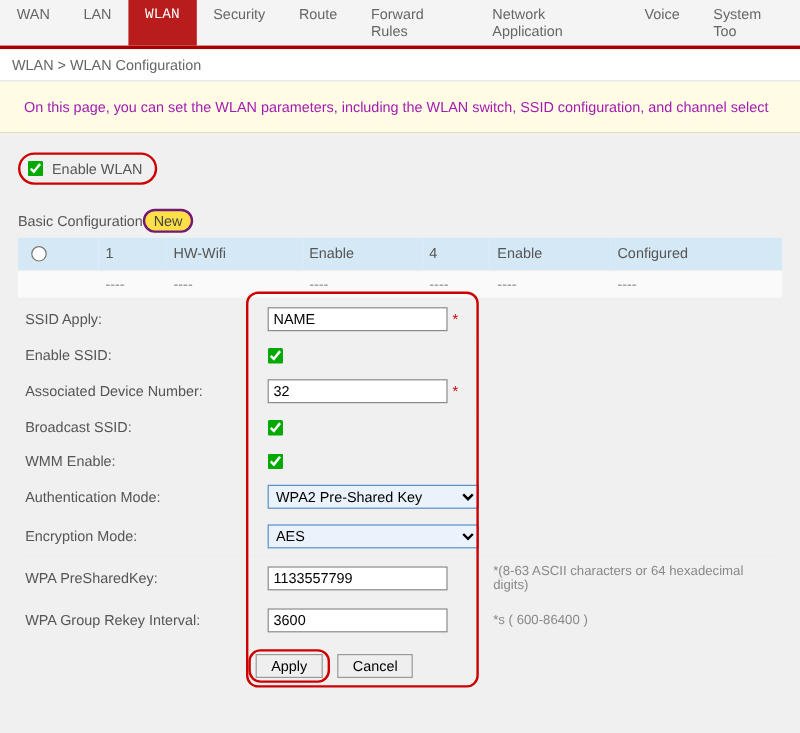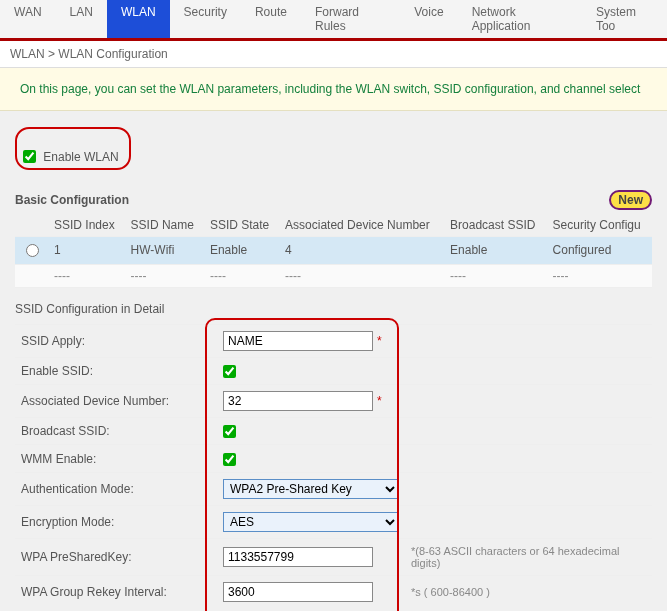--- a/index.html
+++ b/index.html
@@ -18,57 +18,56 @@
     display: flex;
     align-items: stretch;
   }
   .topnav-item {
     padding: 5px 14px;
     color: #666;
     cursor: pointer;
     font-size: 12px;
   }
   .topnav-item.active {
-    background: #1d4ed8;
+    background: #b91c1c;
     color: #fff;
+    font-family: Liberation Mono, monospace;
   }
   .breadcrumb {
     background: #fff;
     padding: 6px 10px;
     color: #666;
     border-bottom: 1px solid #ddd;
   }
   .notice {
     background: #fffbe5;
     padding: 14px 20px;
-    color: #15803d;
+    color: #a21caf;
     border-bottom: 1px solid #e5e0c0;
     font-size: 12px;
   }
   .content {
     padding: 10px 15px;
   }
   .enable-wlan-row {
     display: inline-block;
     border: 2px solid #c00;
     border-radius: 14px;
-    padding: 20px 10px 4px 6px;
+    padding: 4px 10px 4px 6px;
     margin: 6px 0 12px 0;
   }
   .enable-wlan-row label {
     color: #555;
     vertical-align: middle;
   }
   .section-header {
     display: flex;
-    justify-content: space-between;
     align-items: center;
     color: #555;
     margin: 8px 0 4px 0;
-    font-weight: bold;
   }
   .new-btn {
     border: 2px solid #701a75;
     border-radius: 12px;
     padding: 1px 7px;
     color: #444;
     background: #fde047;
     cursor: pointer;
     font-size: 12px;
   }
@@ -178,22 +177,22 @@
 </head>
 <body>
 
 <div class="topnav">
   <div class="topnav-item">WAN</div>
   <div class="topnav-item">LAN</div>
   <div class="topnav-item active">WLAN</div>
   <div class="topnav-item">Security</div>
   <div class="topnav-item">Route</div>
   <div class="topnav-item">Forward Rules</div>
+  <div class="topnav-item">Network Application</div>
   <div class="topnav-item">Voice</div>
-  <div class="topnav-item">Network Application</div>
   <div class="topnav-item">System Too</div>
 </div>
 
 <div class="breadcrumb">WLAN &gt; WLAN Configuration</div>
 
 <div class="notice">On this page, you can set the WLAN parameters, including the WLAN switch, SSID configuration, and channel select</div>
 
 <div class="content">
 
   <div class="enable-wlan-row">
@@ -201,29 +200,20 @@
     <label>Enable WLAN</label>
   </div>
 
   <div class="section-header">
     <span>Basic Configuration</span>
     <span class="new-btn">New</span>
   </div>
 
   <table class="ssid-table">
     <tbody>
-        <tr>
-      <th style="width:18px"></th>
-      <th>SSID Index</th>
-      <th>SSID Name</th>
-      <th>SSID State</th>
-      <th>Associated Device Number</th>
-      <th>Broadcast SSID</th>
-      <th>Security Configu</th>
-    </tr>
     <tr class="active-row">
       <td><input type="radio" style=""></td>
       <td>1</td>
       <td>HW-Wifi</td>
       <td>Enable</td>
       <td>4</td>
       <td>Enable</td>
       <td>Configured</td>
     </tr>
     <tr class="empty-row">
@@ -231,21 +221,20 @@
       <td>----</td>
       <td>----</td>
       <td>----</td>
       <td>----</td>
       <td>----</td>
       <td>----</td>
     </tr>
   </tbody>
     </table>
 
-  <div class="detail-title">SSID Configuration in Detail</div>
 
   <div class="form-area">
     <div class="highlight-box highlight-fields"></div>
 
     <table class="form-table">
       <tbody>
           <tr>
         <td class="label-cell">SSID Apply:</td>
         <td class="input-cell"><input type="text" value="NAME" style=""><span class="req">*</span></td>
         <td class="hint-cell"></td>

